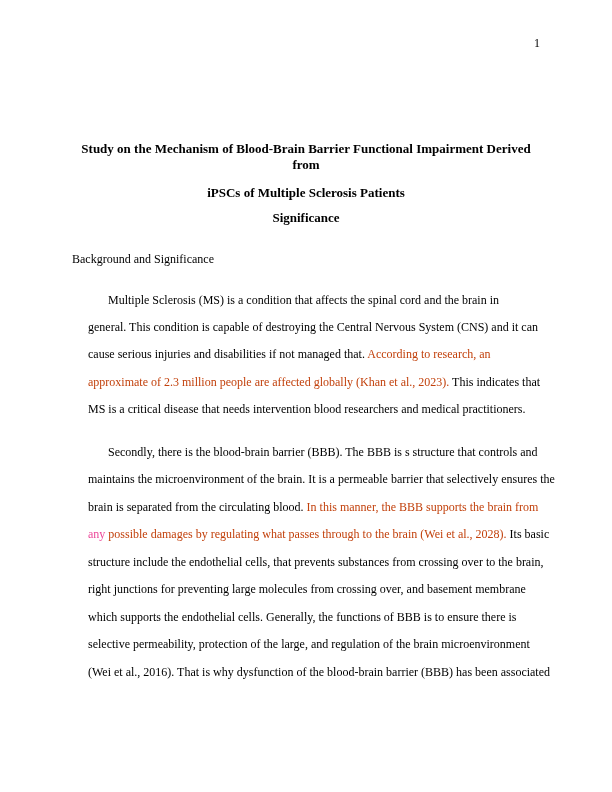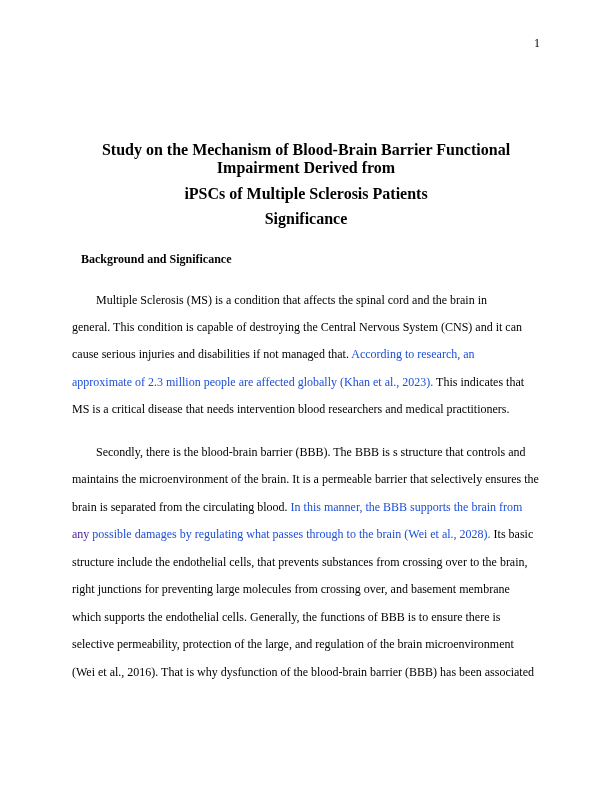--- a/index.html
+++ b/index.html
@@ -1,25 +1,25 @@
 <!DOCTYPE html>
 <html><head>
 <meta charset="utf-8">
 <style>
   html, body { margin: 0; padding: 0; background: #ffffff; }
   body { width: 612px; height: 792px; position: relative; overflow: hidden;
          font-family: "Liberation Serif", "DejaVu Serif", serif; color: #000; }
   .page-number { position: absolute; top: 36px; right: 72px; font-size: 12px; }
   .title { position: absolute; left: 72px; width: 468px; text-align: center;
-           font-weight: bold; font-size: 16px; }
-  .heading { position: absolute; left: 81px; font-weight: bold; font-size: 12px; text-align: center; }
-  .line { position: absolute; left: 72px; font-size: 12px; white-space: nowrap; }
-  .indent { left: 96px; }
-  .blue { color: #1d4ed8; }
-  .red { color: #4c1d95; }
+           font-weight: bold; font-size: 13px; }
+  .heading { position: absolute; left: 72px; font-weight: normal; font-size: 12px; text-align: center; }
+  .line { position: absolute; left: 88px; font-size: 12px; white-space: nowrap; }
+  .indent { left: 108px; }
+  .blue { color: #c2410c; }
+  .red { color: #ec4899; }
 </style>
 </head>
 <body>
 
 <div>
   <div class="page-number">1</div>
 
   <div class="title" style="top:141px">Study on the Mechanism of Blood-Brain Barrier Functional Impairment Derived from</div>
   <div class="title" style="top:185px">iPSCs of Multiple Sclerosis Patients</div>
   <div class="title" style="top:210px">Significance</div>

